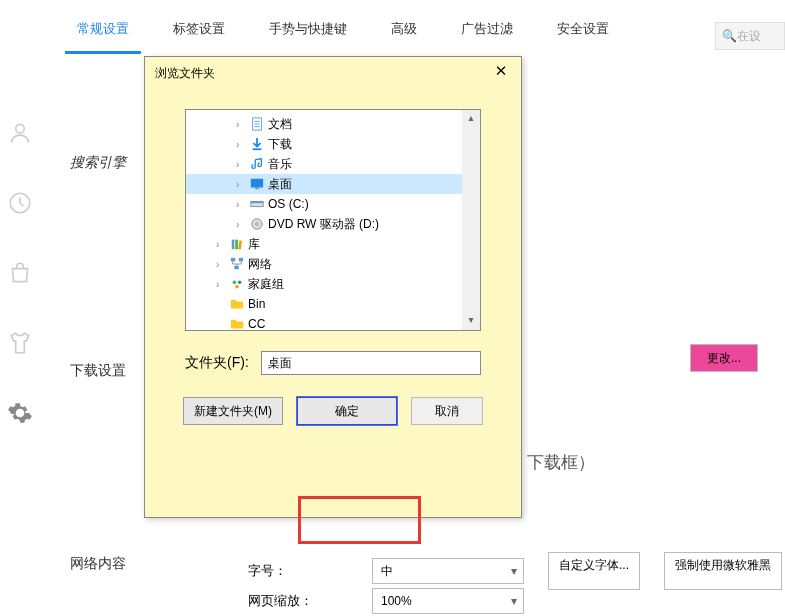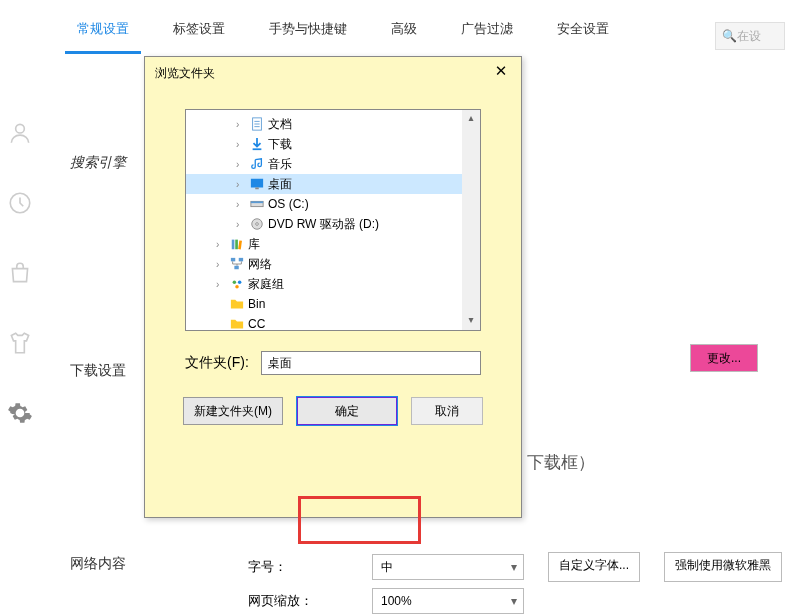--- a/index.html
+++ b/index.html
@@ -132,21 +132,21 @@
       position: relative;
       font-size: 12px;
     }
     .net-select::after {
       content: '▾';
       position: absolute;
       right: 6px;
       color: #666;
     }
     .net-btn {
-      height: 30px;
+      height: 38px;
       border: 1px solid #bbb;
       background: #fff;
       padding: 0 10px;
       line-height: 24px;
       font-size: 12px;
       cursor: pointer;
     }
     
     
     .dialog {

